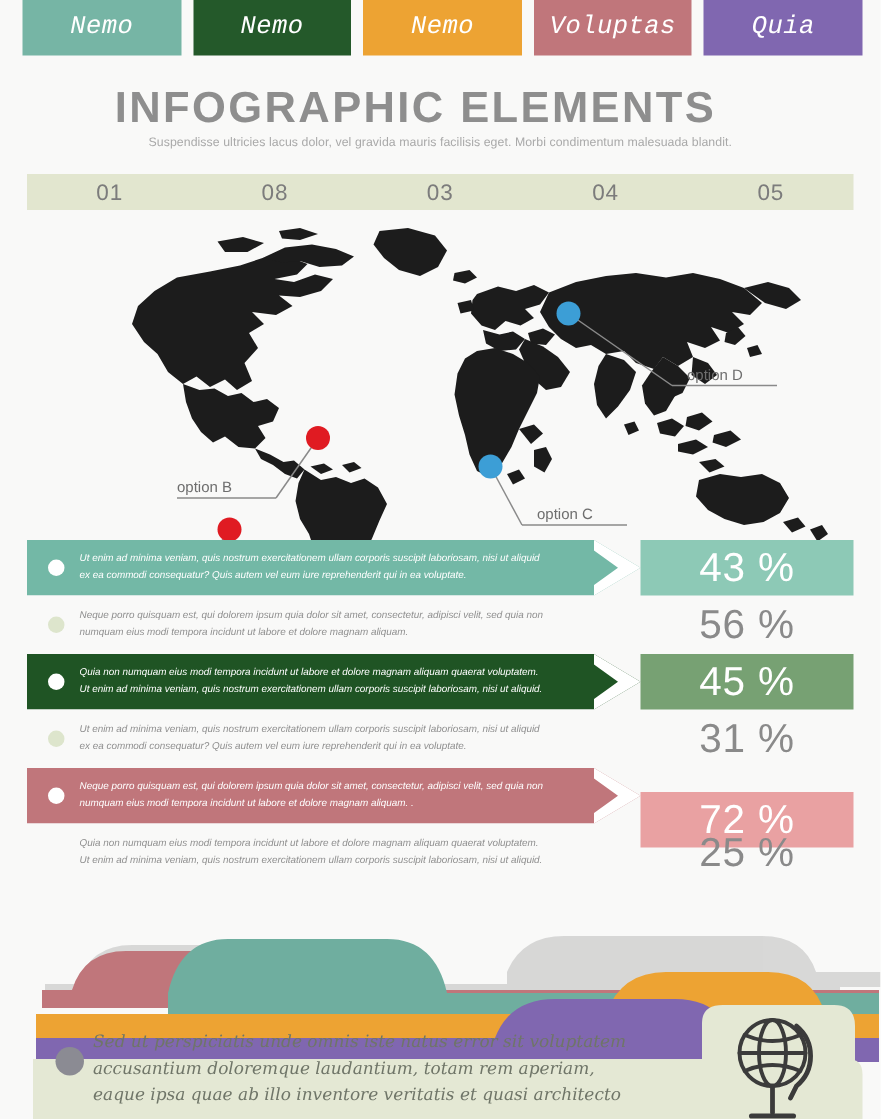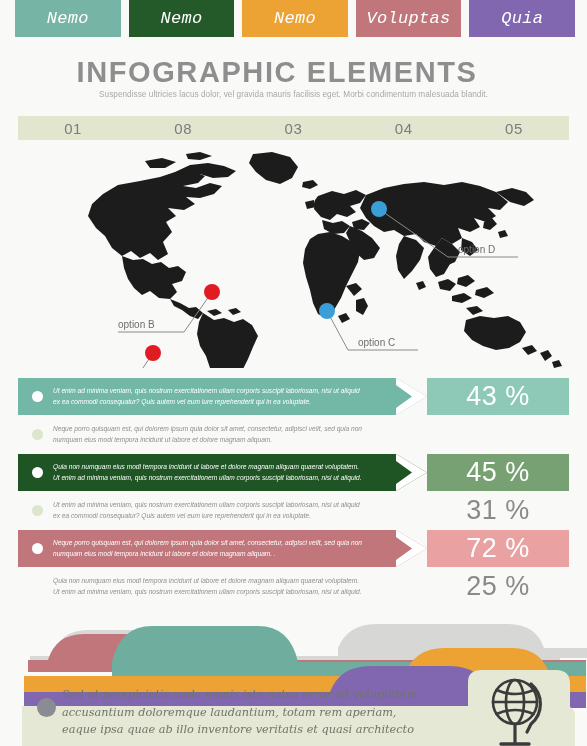--- a/index.html
+++ b/index.html
@@ -97,21 +97,21 @@
     top: 150px;
     width: 587px;
     height: 218px;
   }
   .mapwrap svg { display: block; }
 
   
   .bars {
     position: absolute;
     left: 18px;
-    top: 378px;
+    top: 360px;
     width: 551px;
   }
   .row {
     position: relative;
     height: 37px;
     margin-bottom: 1px;
     display: flex;
     align-items: stretch;
   }
   .rowtext {
@@ -330,20 +330,23 @@
     </div>
 
     <div class="row">
       <div class="rowtext">
         <div class="bullet" style="background:#dde5cc;"></div>
         <div class="rowlines" style="color:#8f8f8f;">
           <div>Neque porro quisquam est, qui dolorem ipsum quia dolor sit amet, consectetur, adipisci velit, sed quia non</div>
           <div>numquam eius modi tempora incidunt ut labore et dolore magnam aliquam.</div>
         </div>
       </div>
+      <div class="pctbox" style="background:transparent;color:#8a8a8a;">
+        <span>56 %</span>
+      </div>
     </div>
 
     <div class="row">
       <div class="rowtext">
         <svg class="arrowbg" viewBox="0 0 409 37" preserveAspectRatio="none">
           <path d="M0,0 L378,0 L409,18.5 L378,37 L0,37 Z" fill="#1f5424"></path>
           <path d="M378,0 L409,18.5 L378,37 L378,30 L394,18.5 L378,7 Z" fill="#ffffff"></path>
         </svg>
         <div class="bullet" style="background:#ffffff;"></div>
         <div class="rowlines" style="color:#ffffff;">
@@ -374,21 +377,21 @@
         <svg class="arrowbg" viewBox="0 0 409 37" preserveAspectRatio="none">
           <path d="M0,0 L378,0 L409,18.5 L378,37 L0,37 Z" fill="#c0767b"></path>
           <path d="M378,0 L409,18.5 L378,37 L378,30 L394,18.5 L378,7 Z" fill="#ffffff"></path>
         </svg>
         <div class="bullet" style="background:#ffffff;"></div>
         <div class="rowlines" style="color:#ffffff;">
           <div>Neque porro quisquam est, qui dolorem ipsum quia dolor sit amet, consectetur, adipisci velit, sed quia non</div>
           <div>numquam eius modi tempora incidunt ut labore et dolore magnam aliquam. .</div>
         </div>
       </div>
-      <div class="pctbox" style="background:#e9a1a2;color:#ffffff;">
+      <div class="pctbox" style="background:#e9a1a2;color:#ffffff;margin-top:16px;">
         <span>72 %</span>
       </div>
     </div>
 
     <div class="row">
       <div class="rowtext">
         <div class="bullet" style="background:transparent;"></div>
         <div class="rowlines" style="color:#8f8f8f;">
           <div>Quia non numquam eius modi tempora incidunt ut labore et dolore magnam aliquam quaerat voluptatem.</div>
           <div>Ut enim ad minima veniam, quis nostrum exercitationem ullam  corporis suscipit laboriosam, nisi ut aliquid.</div>

